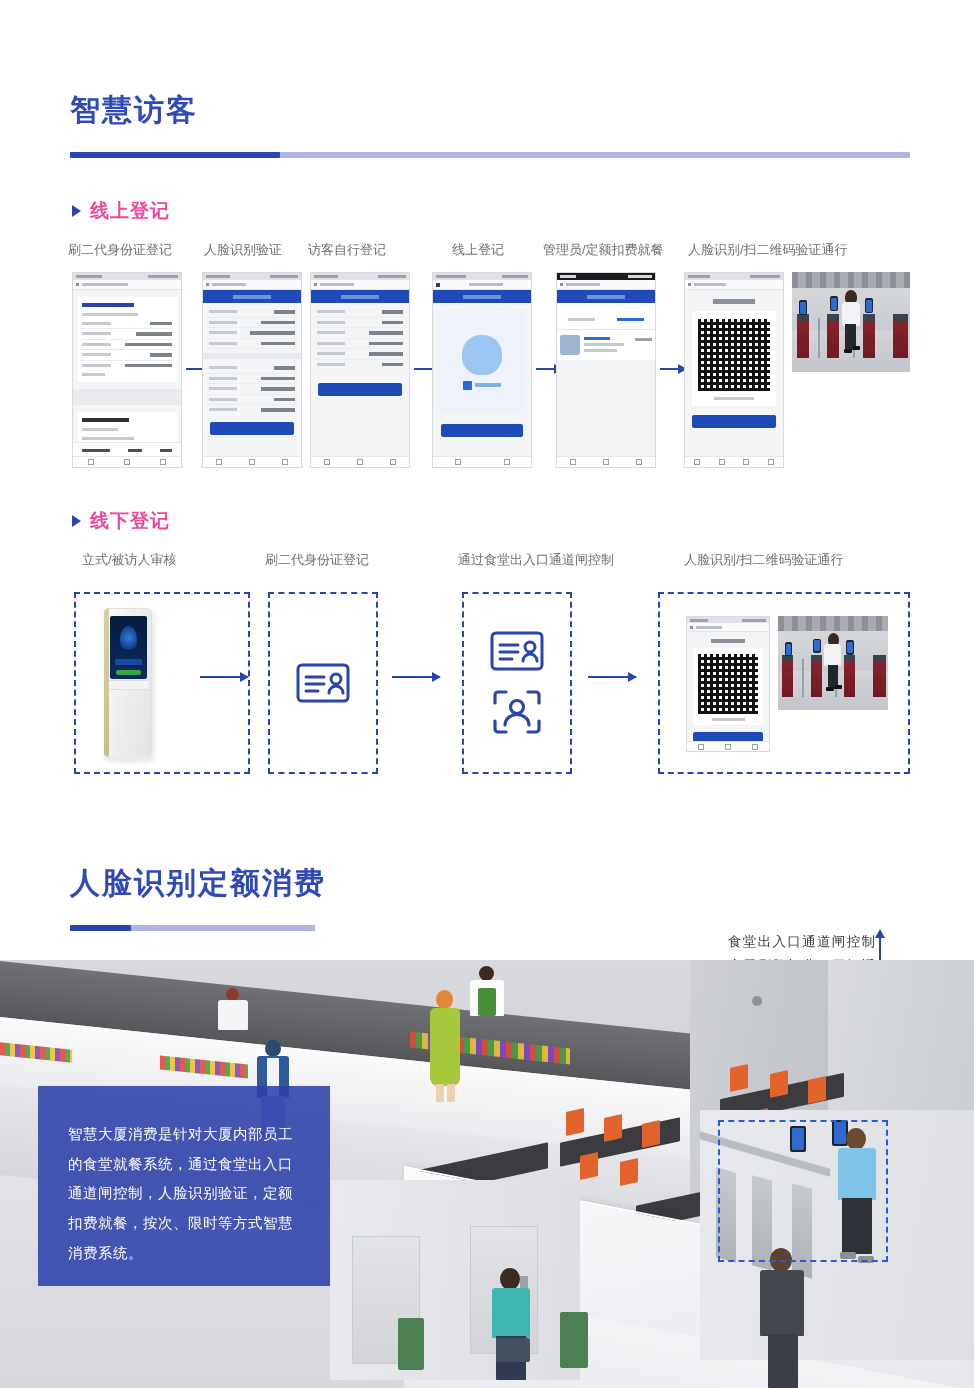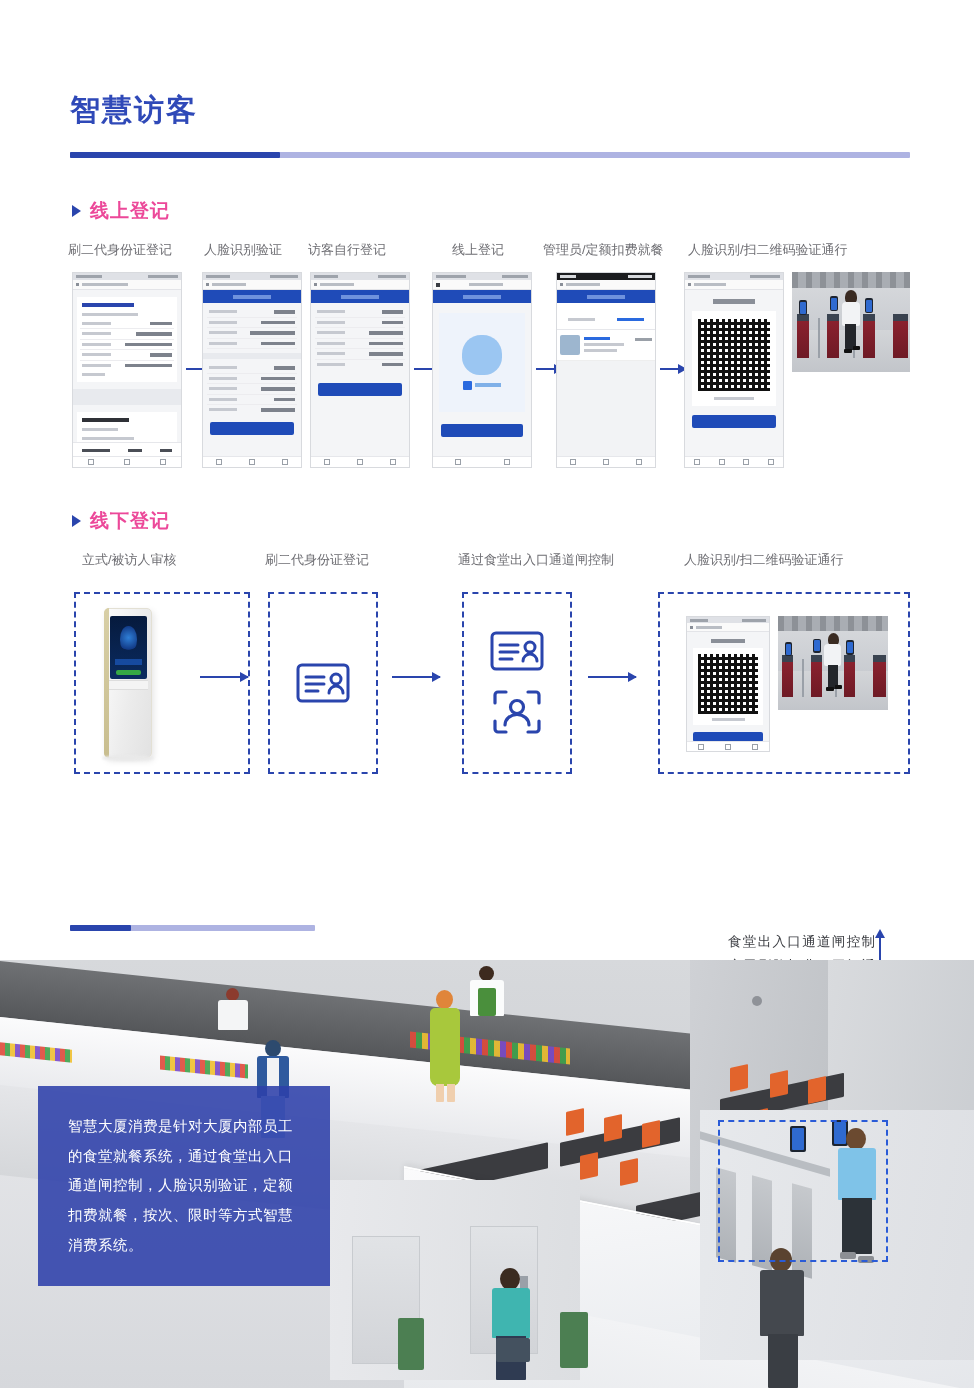--- a/index.html
+++ b/index.html
@@ -157,21 +157,21 @@
   .tbl{position:absolute;background:#3b3c40;border-radius:1px;}
   .chair{position:absolute;background:#e2642c;border-radius:1px;}
   .person{position:absolute;}
   .person .h{position:absolute;border-radius:50%;}
   .person .b{position:absolute;border-radius:3px 3px 1px 1px;}
   .person .l{position:absolute;border-radius:0 0 1px 1px;}
   .trash{position:absolute;background:#4c7f52;border-radius:2px;}
 
   
   .callout{position:absolute;background:rgba(46,64,170,.88);color:#fff;
-           box-sizing:border-box;padding:26px 30px;}
+           box-sizing:border-box;padding:34px 30px;}
   .callout p{margin:0;font-size:14.5px;line-height:2.05;letter-spacing:.5px;}
 
   .annot{position:absolute;font-size:13.5px;color:#3b3d42;line-height:1.75;
          letter-spacing:1px;text-align:justify;}
   .aline{position:absolute;width:2px;background:#2a45ad;}
   .aline::before{content:"";position:absolute;top:-7px;left:-4px;width:0;height:0;
      border-bottom:9px solid #2a45ad;border-left:5px solid transparent;
      border-right:5px solid transparent;}
   .hl-box{position:absolute;border:2px dashed #2a5bd7;box-sizing:border-box;}
 </style>
@@ -607,20 +607,21 @@
     <div class="pole" style="left:52%"></div>
     <div class="woman">
       <span class="head" style="left:45%;top:18%;width:11px;height:13px"></span>
       <span class="top2" style="left:42%;top:30%;width:17px;height:22px"></span>
       <span class="leg" style="left:45%;top:52%;width:10px;height:24px;border-radius:0 0 2px 2px"></span>
       <span class="shoe" style="left:44%;top:76%;width:8px;height:4px"></span>
       <span class="shoe" style="left:52%;top:73%;width:7px;height:4px"></span>
     </div>
   </div>
 
+  <div class="sec-title" style="left:70px;top:868px;">人脸识别定额消费</div>
   <div class="divider" style="left:70px;top:925px;width:245px;"></div>
 
   <div class="annot" style="left:728px;top:930px;width:148px;">食堂出入口通道闸控制应用刷脸扣费，开闸通行。</div>
   <div class="aline" style="left:879px;top:936px;height:200px;"></div>
 
   <div class="scene" style="left:0;top:960px;width:974px;height:428px;">
     <div class="backwall"></div>
     <div class="floor"></div>
 
     <div class="darkwall" style="left:-10px;top:0;width:700px;height:56px;

